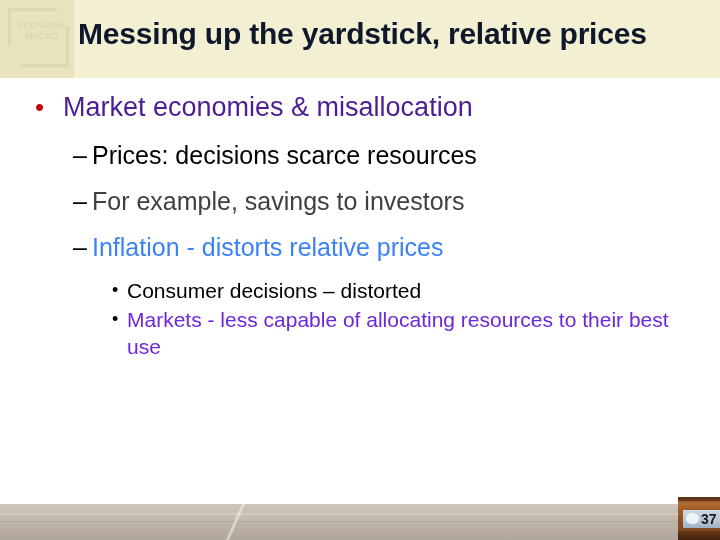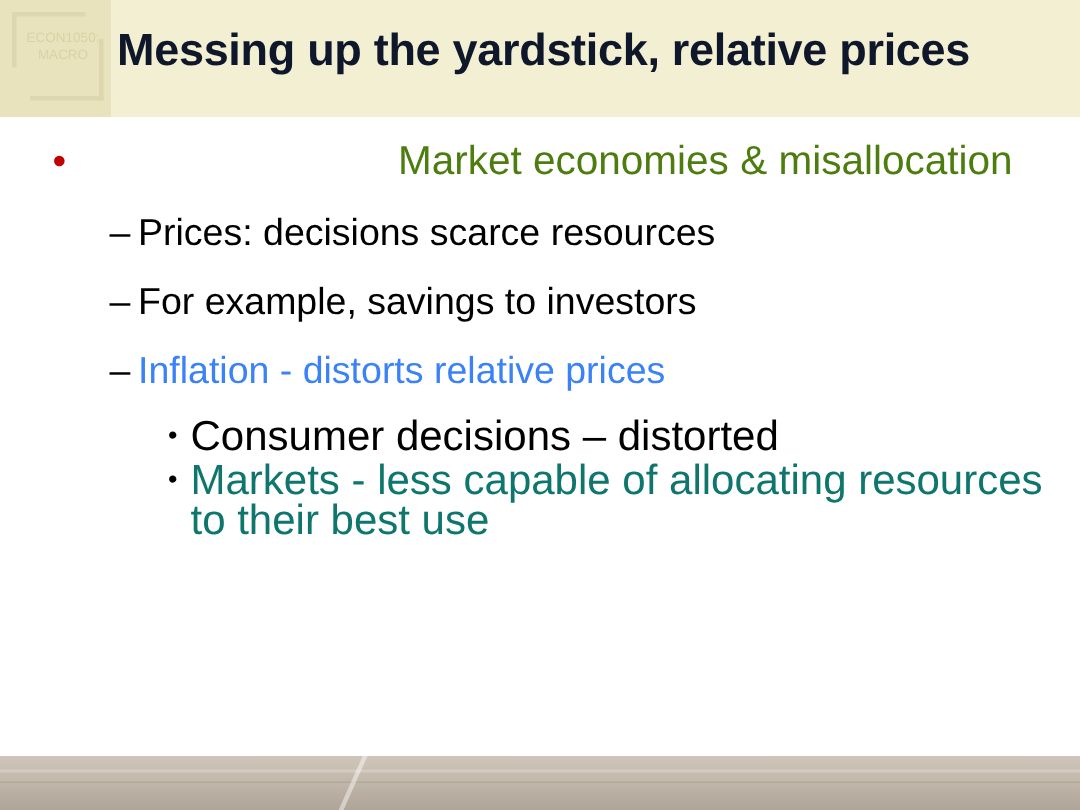--- a/index.html
+++ b/index.html
@@ -140,21 +140,21 @@
   
   .lvl3 .bmark {
     color: #000000;
     font-size: 18px;
     line-height: 27px;
   }
   .lvl3 .btext {
     left: 15px;
     top: 0;
     color: #000000;
-    font-size: 28px;
+    font-size: 21px;
     line-height: 27px;
   }
 
   
   #bottom-band {
     position: absolute;
     left: 0;
     top: 504px;
     width: 720px;
     height: 36px;
@@ -251,45 +251,53 @@
       </div>
     </div>
 
     <div id="slide-title">Messing up the yardstick, relative prices</div>
   </div>
 
   <div id="body-area">
     <div id="bullet-list">
         <div class="bullet-row lvl1" style="left: 35px; top: 12px; width: 640px;">
           <span class="bmark" style="color: rgb(192, 0, 0);">•</span>
-          <span class="btext" style="width: 612px; left: 28px; color: #4d7c0f; text-align: right;">Market economies &amp; misallocation</span>
+          <span class="btext" style="width: 612px; left: 28px; color: #4c1d95;">Market economies &amp; misallocation</span>
         </div>
         <div class="bullet-row lvl2" style="left: 73px; top: 61px; width: 600px;">
           <span class="bmark" style="color: rgb(0, 0, 0);">–</span>
           <span class="btext" style="width: 581px; left: 19px; color: rgb(0, 0, 0);">Prices: decisions scarce resources</span>
         </div>
         <div class="bullet-row lvl2" style="left: 73px; top: 107px; width: 600px;">
           <span class="bmark" style="color: rgb(0, 0, 0);">–</span>
-          <span class="btext" style="width: 581px; left: 19px; color: #000000;">For example, savings to investors</span>
+          <span class="btext" style="width: 581px; left: 19px; color: #404040;">For example, savings to investors</span>
         </div>
         <div class="bullet-row lvl2" style="left: 73px; top: 153px; width: 600px;">
           <span class="bmark" style="color: rgb(0, 0, 0);">–</span>
           <span class="btext" style="width: 581px; left: 19px; color: #3b82f6;">Inflation - distorts relative prices</span>
         </div>
         <div class="bullet-row lvl3" style="left: 112px; top: 199px; width: 585px;">
           <span class="bmark" style="color: rgb(0, 0, 0);">•</span>
           <span class="btext" style="width: 570px; left: 15px; color: rgb(0, 0, 0);">Consumer decisions – distorted</span>
         </div>
         <div class="bullet-row lvl3" style="left: 112px; top: 228px; width: 585px;">
           <span class="bmark" style="color: rgb(0, 0, 0);">•</span>
-          <span class="btext" style="width: 570px; left: 15px; color: #0f766e;">Markets - less capable of allocating resources to their best use</span>
+          <span class="btext" style="width: 570px; left: 15px; color: #6d28d9;">Markets - less capable of allocating resources to their best use</span>
         </div>
       </div>
   </div>
 
   <div id="bottom-band">
     <div class="band-streak" id="streak-a"></div>
     <div class="band-streak" id="streak-b"></div>
     <div class="band-streak" id="streak-diag"></div>
   </div>
 
+  <div id="slide-number-badge">
+    <div id="badge-top-rail"></div>
+    <div id="badge-plate">
+      <div id="badge-dot"></div>
+      <div id="badge-number">37</div>
+    </div>
+    <div id="badge-bot-rail"></div>
+  </div>
 
 </div>
 
 </body></html>

